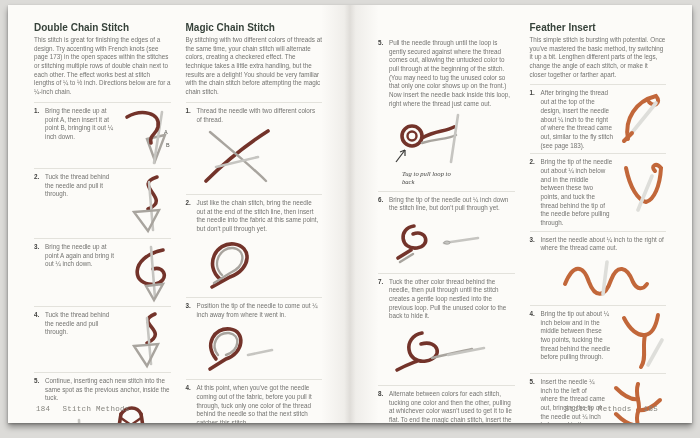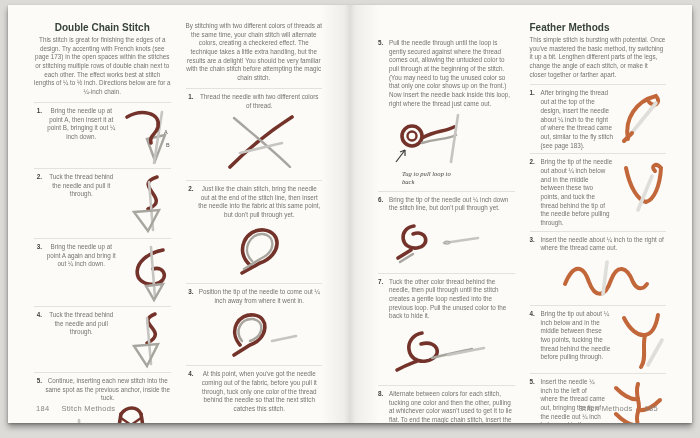--- a/index.html
+++ b/index.html
@@ -4,37 +4,37 @@
 <style>
   html,body{margin:0;padding:0;}
   .photo{width:700px;height:438px;background:#dcdbd8;position:relative;
          font-family:"Liberation Sans",sans-serif;overflow:hidden;}
   .book{position:absolute;left:8px;right:8px;top:5px;bottom:15px;background:#fcfbf8;
         box-shadow:0 4px 6px rgba(0,0,0,.38),0 1px 2px rgba(0,0,0,.25);display:flex;}
   .spine{position:absolute;left:50%;top:0;bottom:0;width:58px;margin-left:-29px;pointer-events:none;
         background:linear-gradient(90deg,rgba(110,100,90,0) 0%,rgba(110,100,90,.09) 40%,
         rgba(80,70,60,.17) 50%,rgba(110,100,90,.09) 60%,rgba(110,100,90,0) 100%);}
   .page{flex:1;position:relative;overflow:hidden;}
-  .page-left{padding:17px 28px 26px 26px;text-align:center;}
+  .page-left{padding:17px 28px 26px 26px;}
   .page-right{padding:17px 26px 26px 28px;}
   .cols{display:flex;gap:15px;}
   .col{flex:1;min-width:0;}
   h2{font-size:10px;color:#36423a;margin:0 0 3px;font-weight:bold;}
   .intro{font-size:6.3px;line-height:1.38;color:#737370;margin:0 0 5px;}
   .step{border-top:1px solid #e3e2dc;padding:4px 0 3px;font-size:6.3px;line-height:1.38;color:#737370;}
   .noline{border-top:none;}
   .num{font-weight:bold;color:#3e3e3c;width:11px;flex:none;display:inline-block;}
   .side{display:flex;align-items:flex-start;}
   .side .txt{flex:1;padding-right:3px;}
   .stack .row{display:flex;}
   .stack .row .txt{flex:1;}
   .imgwrap{margin:3px 0 1px 14px;}
   .imgs{display:flex;gap:16px;justify-content:center;align-items:flex-end;margin-top:3px;}
   .col3-offset{padding-top:13px;}
-  .footer{position:absolute;bottom:10px;font-family:Liberation Sans, sans-serif;
+  .footer{position:absolute;bottom:10px;font-family:Liberation Mono, monospace;
           font-size:7.5px;color:#86857f;letter-spacing:.3px;}
   .footer-l{left:28px;} .footer-r{right:34px;}
   .footer span+span{margin-left:12px;}
   .annotation{font-family:"Liberation Serif",serif;font-style:italic;font-size:6.6px;
           color:#454543;width:54px;line-height:1.25;margin:0 0 0 10px;}
   svg{overflow:visible;}
   .th-d{stroke:#73332a;fill:none;stroke-width:3.6;stroke-linecap:round;}
   .th-dt{stroke:#73332a;fill:none;stroke-width:2.4;stroke-linecap:round;}
   .th-g{stroke:#a8a49e;fill:none;stroke-width:2.4;stroke-linecap:round;}
   .th-o{stroke:#c2673a;fill:none;stroke-width:4;stroke-linecap:round;}
@@ -112,20 +112,21 @@
                 <path d="M10,8 C16,0 26,0 30,8" class="th-d"></path>
                 <path d="M10,8 C6,30 6,52 12,70" class="th-d"></path>
                 <path d="M30,8 C34,30 34,52 28,70" class="th-d"></path>
                 <path d="M10,12 L30,26 M30,12 L10,26 M10,28 L30,42 M30,28 L10,42 M10,44 L30,58 M30,44 L10,58" class="th-dt"></path>
               </svg>
             </div>
           </div>
         </div>
 
         <div class="col">
+          <h2>Magic Chain Stitch</h2>
           <p class="intro">By stitching with two different colors of threads at the same time, your chain stitch will alternate colors, creating a checkered effect. The technique takes a little extra handling, but the results are a delight! You should be very familiar with the chain stitch before attempting the magic chain stitch.</p>
 
           <div class="step stack">
             <div class="row">
               <span class="num">1.</span>
               <span class="txt">Thread the needle with two different colors of thread.</span>
             </div>
             <div class="imgwrap">
               <svg width="74" height="60" viewBox="0 0 74 60">
                 <path d="M6,54 C28,32 46,18 68,4" class="th-d"></path>
@@ -235,21 +236,21 @@
           <div class="step stack">
             <div class="row">
               <span class="num">8.</span>
               <span class="txt">Alternate between colors for each stitch, tucking one color and then the other, pulling at whichever color wasn't used to get it to lie flat. To end the magic chain stitch, insert the needle into the fabric on the outside of this loop to tack down the last stitch using both colors of thread.</span>
             </div>
 
           </div>
         </div>
 
         <div class="col">
-          <h2>Feather Methods</h2>
+          <h2>Feather Insert</h2>
           <p class="intro">This simple stitch is bursting with potential. Once you've mastered the basic method, try switching it up a bit. Lengthen different parts of the legs, change the angle of each stitch, or make it closer together or farther apart.</p>
 
           <div class="step side">
             <span class="num">1.</span>
             <span class="txt">After bringing the thread out at the top of the design, insert the needle about ¼ inch to the right of where the thread came out, similar to the fly stitch (see page 183).</span>
             <svg width="50" height="56" viewBox="0 0 50 56">
               <path d="M12,50 C8,30 20,12 40,7 C46,14 38,19 33,13" class="th-o"></path>
               <line x1="14" y1="46" x2="40" y2="14" class="ndlw"></line>
               <path d="M8,52 C12,48 14,46 16,44" class="th-o"></path>
             </svg>

